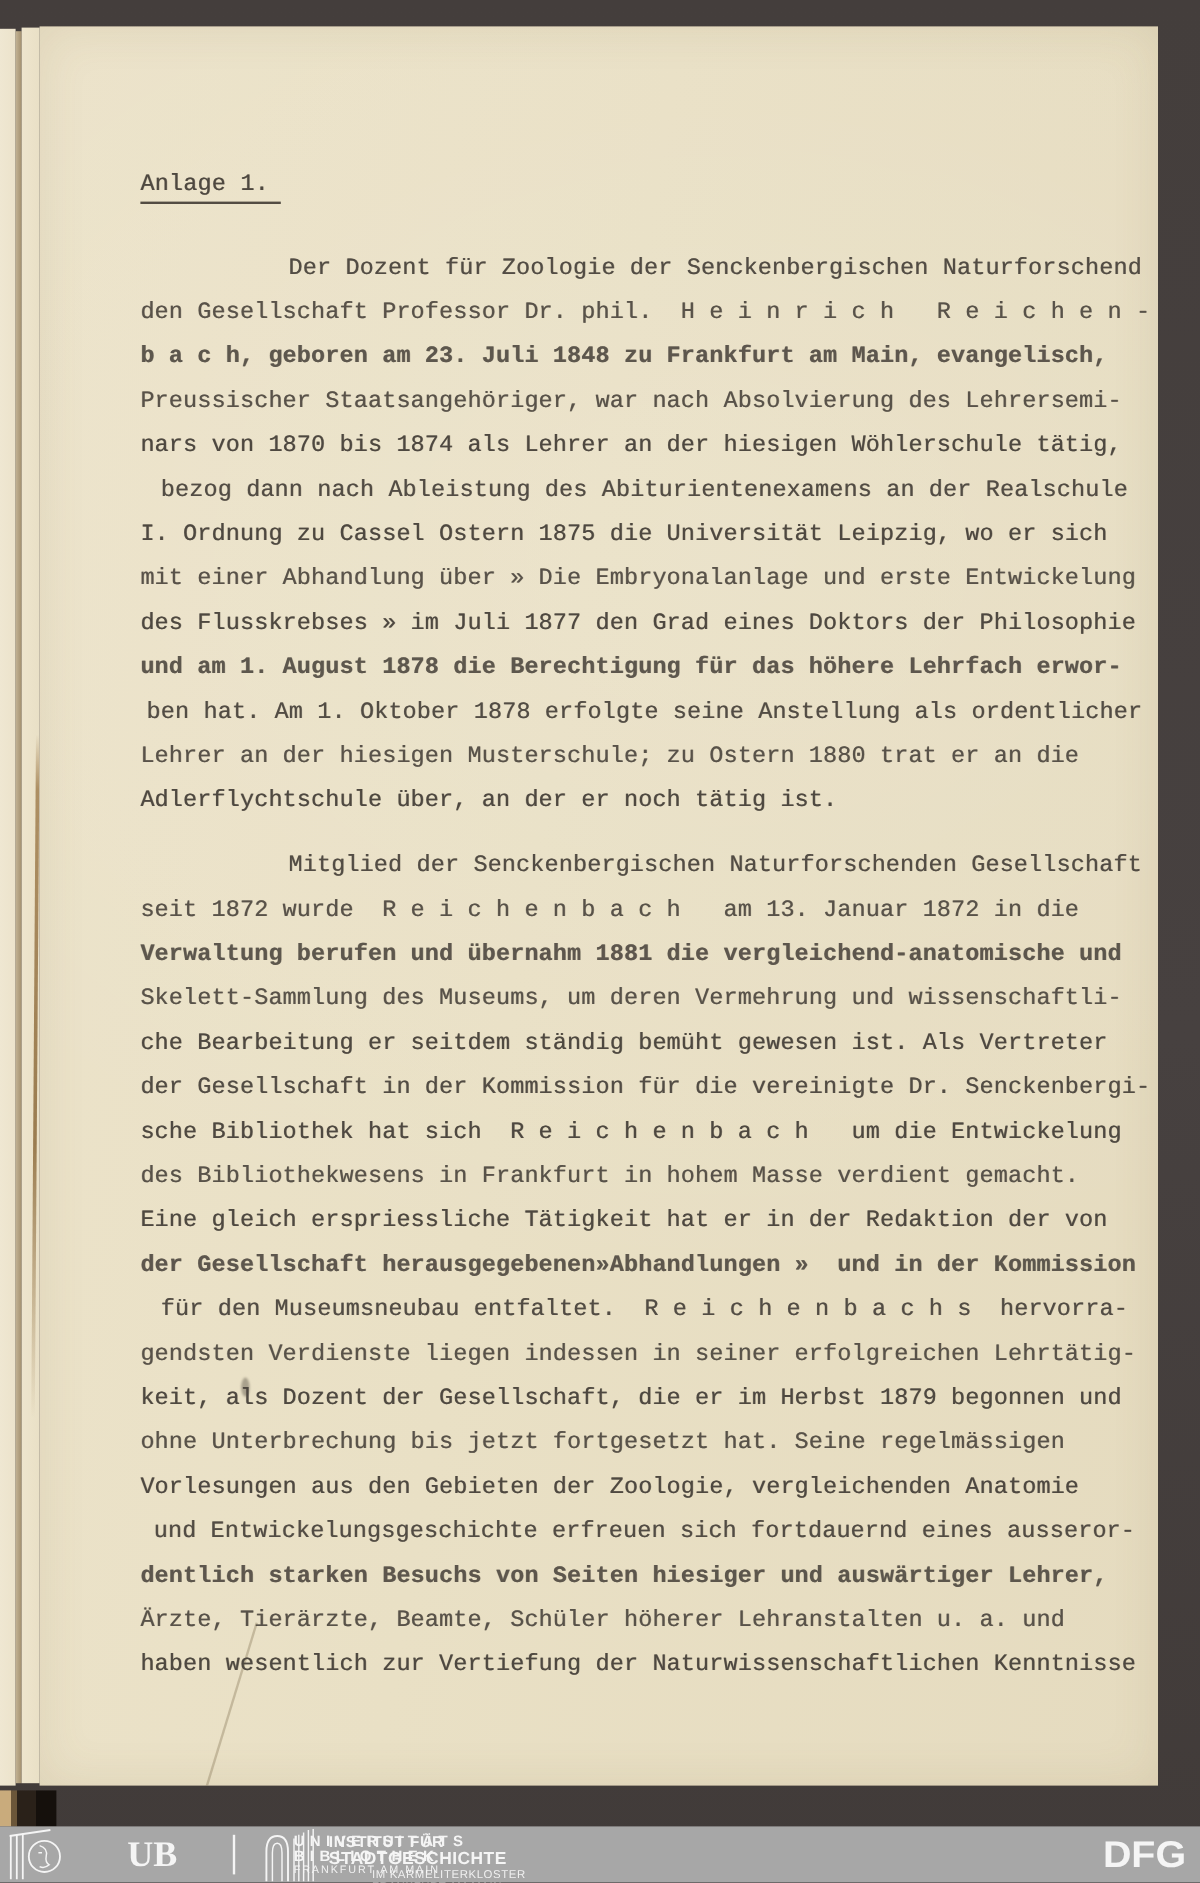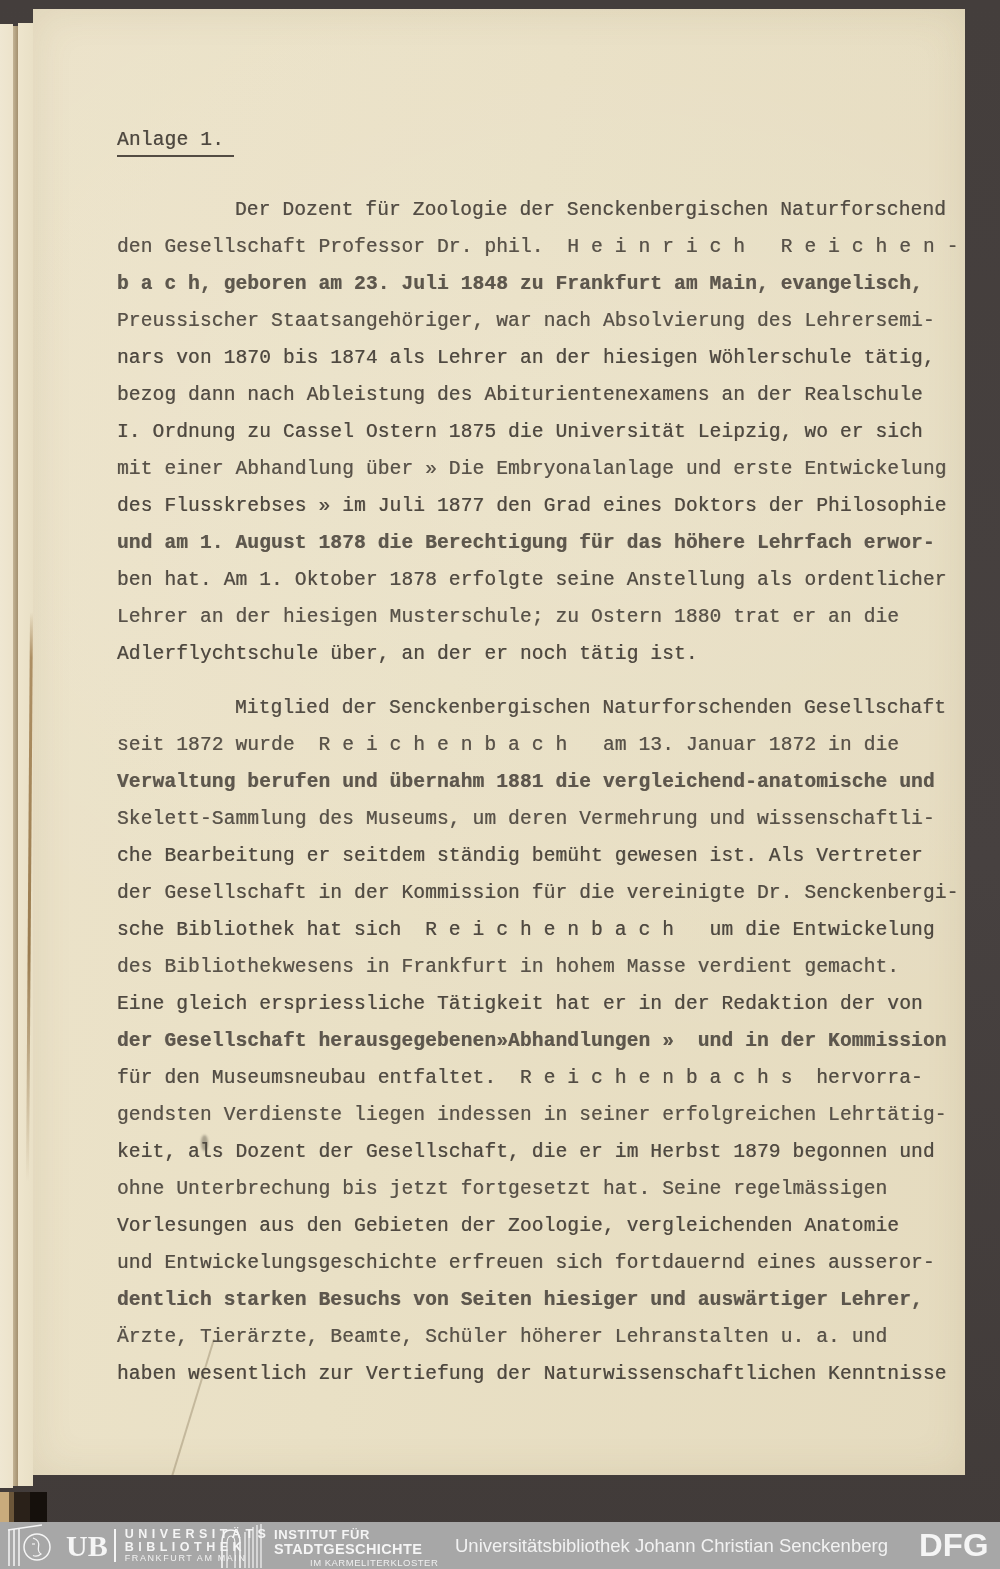--- a/index.html
+++ b/index.html
@@ -12,21 +12,21 @@
     background:linear-gradient(90deg,#efe7d2,#ece3cb);}
   .edge-strip-gap{position:absolute;left:13px;top:26px;width:5px;height:1460px;
     background:linear-gradient(90deg,#c3b394,#a3906f);}
   .edge-strip-b{position:absolute;left:18px;top:23px;width:15px;height:1463px;
     background:linear-gradient(90deg,#eee5cd,#e9e0c6);}
   .binding-thread{position:absolute;left:28px;top:612px;width:3px;height:570px;
     background:linear-gradient(180deg,rgba(173,143,99,0),#ad8f63 8%,#9a7c50 60%,rgba(154,124,80,0));
     transform:rotate(.4deg);}
 
   
-  .page{position:absolute;left:33px;top:9px;width:932px;height:1466px;overflow:hidden;
+  .page{position:absolute;left:33px;top:22px;width:932px;height:1466px;overflow:hidden;
     background:
       radial-gradient(ellipse 1200px 900px at 60% 30%,rgba(255,255,255,.10),rgba(0,0,0,0) 70%),
       linear-gradient(100deg,#ece3ca 0%,#e9e0c5 45%,#e5dbbf 100%);
     box-shadow:inset 0 0 40px rgba(120,100,60,.12);}
   .crease{position:absolute;left:180px;top:1330px;width:2px;height:160px;
     background:rgba(125,108,76,.35);transform:rotate(17deg);transform-origin:top left;}
   .ink-blot{position:absolute;left:168px;top:1126px;width:7px;height:16px;border-radius:50%;
     background:rgba(90,84,72,.45);filter:blur(1px);}
 
   
@@ -34,31 +34,31 @@
       text-shadow:.4px 0 0 rgba(78,72,62,.5), -.3px 0 0 rgba(78,72,62,.3);}
   .doc-heading{position:absolute;left:84px;top:120px;font-size:19.5px;
       border-bottom:2px solid #534c43;padding:0 10px 4px 0;letter-spacing:.2px;}
   .doc-body{position:absolute;left:84px;top:183px;width:840px;font-size:19.5px;
       line-height:37px;letter-spacing:.15px;}
   .para{white-space:pre;}
   .para + .para{margin-top:17px;}
   .para .line:first-child{text-indent:118px;}
   .line{white-space:pre;}
   .line:nth-child(2n){opacity:.93;}
-  .line:nth-child(5n+1){opacity:.97;}
+  .line:nth-child(5n+1){opacity:.97;text-align:center;}
   .line:nth-child(7n+3){opacity:.9;font-weight:bold;}
 
   
   .book-edge{position:absolute;left:0;top:1492px;width:47px;height:30px;
     background:linear-gradient(90deg,#c9ab7c 0 9px,#6b5639 9px 14px,#2a2119 14px 30px,#15100c 30px);}
 
   
   .footer{position:absolute;left:0;top:1522px;width:1000px;height:47px;background:#a7a7a7;}
   .footer *{color:#f5f5f5;}
-  .ub-group{position:absolute;left:6px;top:3px;height:41px;display:flex;align-items:center;}
+  .ub-group{position:absolute;left:6px;top:3px;height:41px;display:flex;align-items:center;gap:40px;}
   .ub-abbr{font-family:"Liberation Serif",serif;font-weight:bold;font-size:30px;margin:0 6px 0 2px;line-height:1;}
   .v-sep{width:2px;height:33px;background:#f5f5f5;margin-right:9px;}
   .ub-text{display:flex;flex-direction:column;justify-content:center;line-height:1.05;}
   .ub-text .l1,.ub-text .l2{font-size:12.5px;font-weight:bold;letter-spacing:4.5px;}
   .ub-text .l3{font-size:9px;letter-spacing:1.6px;color:rgba(255,255,255,.85);}
   .inst-group{position:absolute;left:218px;top:2px;height:43px;display:flex;align-items:center;}
   .inst-text{display:flex;flex-direction:column;justify-content:center;line-height:1.08;margin-left:10px;}
   .inst-text .l1{font-size:13px;font-weight:bold;letter-spacing:.6px;margin-top:16px;}
   .inst-text .l2{font-size:14.5px;font-weight:bold;letter-spacing:.4px;}
   .inst-text .l3,.inst-text .l4{font-size:9.5px;letter-spacing:.5px;color:rgba(255,255,255,.82);margin-left:36px;}
@@ -126,18 +126,17 @@
         </g>
       </svg>
       <span class="inst-text">
         <span class="l1">INSTITUT FÜR</span>
         <span class="l2">STADTGESCHICHTE</span>
         <span class="l3">IM KARMELITERKLOSTER</span>
         <span class="l4">FRANKFURT AM MAIN</span>
       </span>
     </div>
 
-    <div class="footer-center">Universitätsbibliothek Johann Christian Senckenberg</div>
 
     <div class="dfg">DFG</div>
   </div>
 
 </div>
 
 </body></html>

